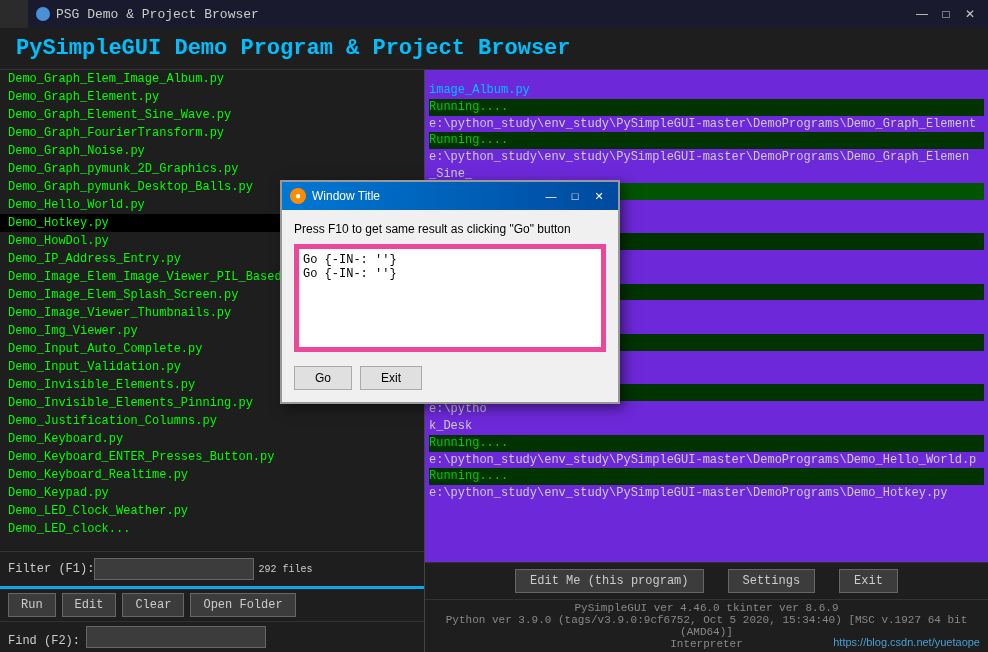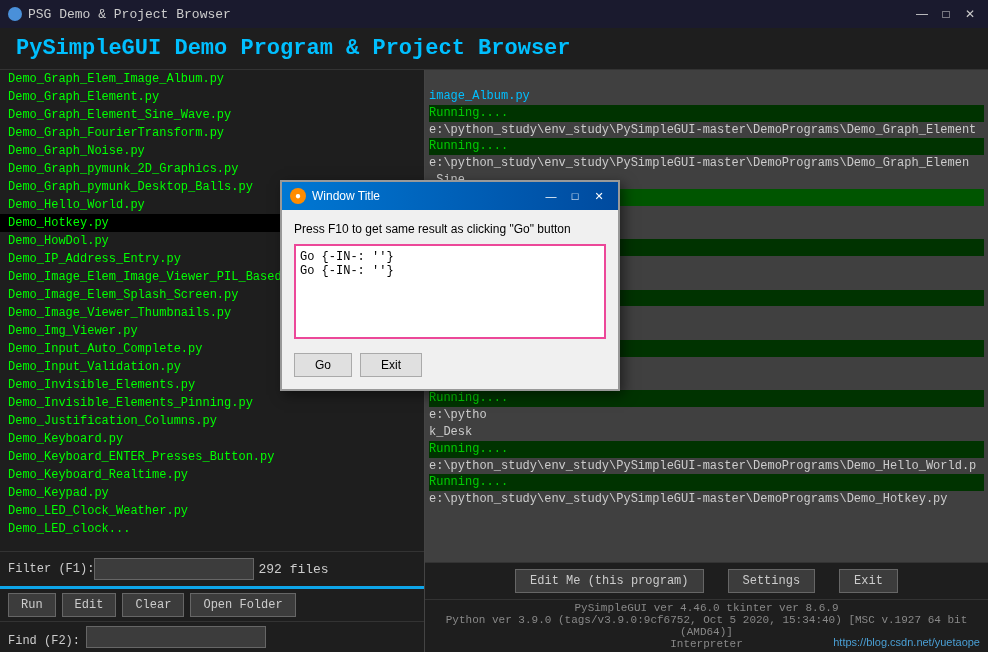--- a/index.html
+++ b/index.html
@@ -15,20 +15,21 @@
 
     
     .title-bar {
       background: #1a1a2e;
       color: #ccc;
       display: flex;
       align-items: center;
       justify-content: space-between;
       padding: 4px 8px;
       height: 28px;
+      margin-left: 28px;
     }
     .title-bar-left {
       display: flex;
       align-items: center;
       gap: 6px;
     }
     .title-bar-icon {
       width: 14px;
       height: 14px;
       background: #4a90d9;
@@ -126,21 +127,21 @@
     .filter-input {
       background: #3c3c3c;
       border: 1px solid #666;
       color: #fff;
       padding: 2px 4px;
       font-size: 12px;
       font-family: 'Courier New', monospace;
       width: 160px;
       height: 22px;
     }
-    .file-count { color: #ccc; font-size: 13px; margin-left: 4px; }
+    .file-count { color: #ccc; font-size: 10px; margin-left: 4px; }
 
     
     .bottom-buttons {
       background: #1e1e1e;
       padding: 4px 8px;
       display: flex;
       align-items: center;
       gap: 6px;
       border-top: 3px solid #0ea5e9;
     }
@@ -169,22 +170,22 @@
     .right-panel {
       flex: 1;
       display: flex;
       flex-direction: column;
       background: #000;
     }
 
     .output-area {
       flex: 1;
       overflow-y: auto;
-      background: #404040;
-      padding: 18px 4px;
+      background: #6d28d9;
+      padding: 12px 4px;
     }
     .output-area::-webkit-scrollbar { width: 12px; }
     .output-area::-webkit-scrollbar-track { background: #1a1a1a; }
     .output-area::-webkit-scrollbar-thumb { background: #666; }
 
     .output-line {
       font-size: 12px;
       font-family: 'Courier New', monospace;
       white-space: nowrap;
       line-height: 1.4;
@@ -305,23 +306,23 @@
       font-family: Segoe UI, Arial, sans-serif;
       color: #000;
       margin-bottom: 8px;
     }
     .dialog-textarea-container {
       position: relative;
       margin-bottom: 10px;
     }
     .dialog-textarea {
       width: 100%;
-      height: 95px;
+      height: 108px;
       background: white;
-      border: 2px solid #ec4899;
+      border: 5px solid #ec4899;
       font-size: 12px;
       font-family: 'Courier New', monospace;
       padding: 4px;
       resize: none;
       color: #000;
     }
     .dialog-buttons {
       display: flex;
       gap: 8px;
     }

